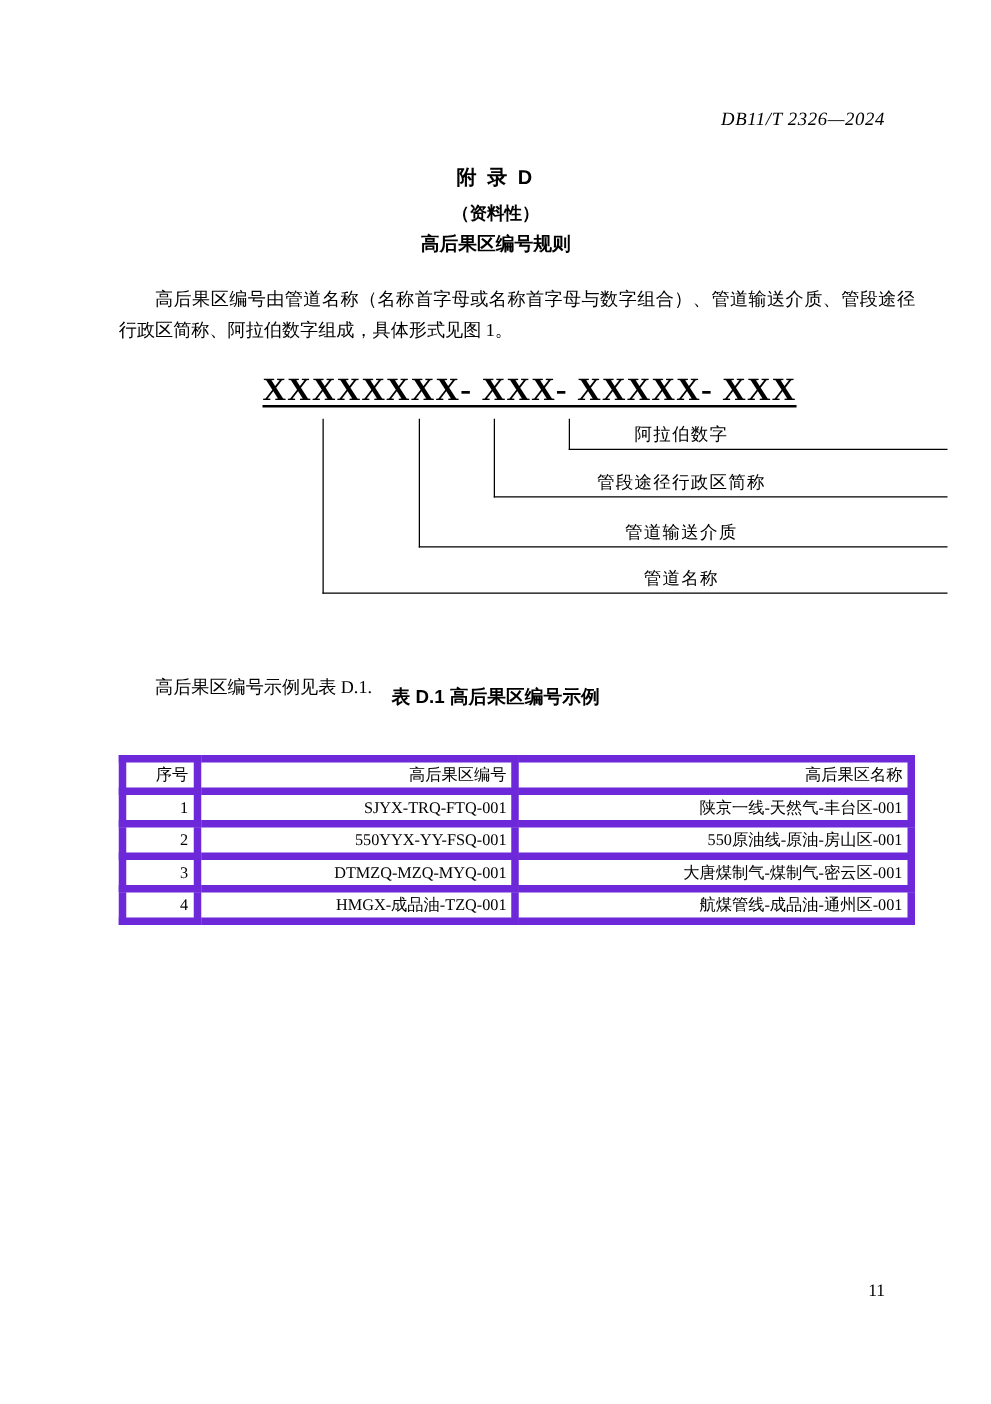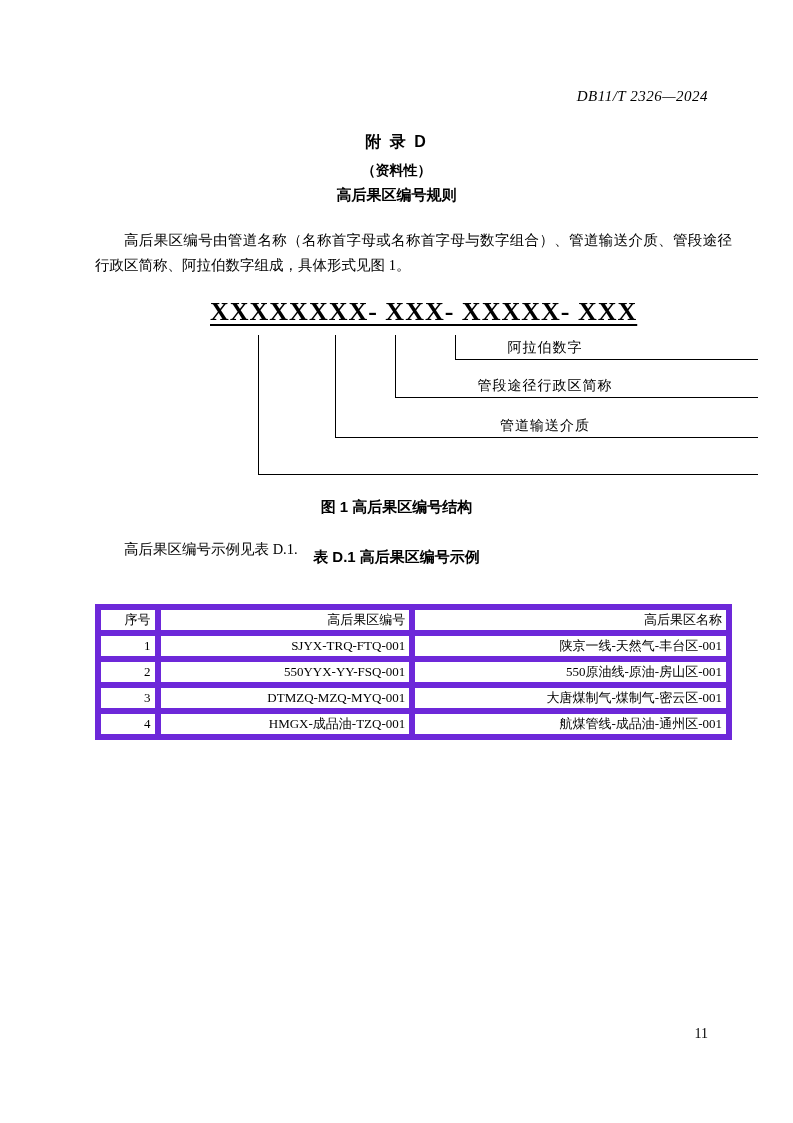--- a/index.html
+++ b/index.html
@@ -121,23 +121,23 @@
     <div class="diagram-code">XXXXXXXX- XXX- XXXXX- XXX</div>
 
     <div class="callout" style="left:455px; top:40px; width:303px; height:25px;"></div>
     <div class="callout" style="left:395px; top:40px; width:363px; height:63px;"></div>
     <div class="callout" style="left:335px; top:40px; width:423px; height:103px;"></div>
     <div class="callout" style="left:258px; top:40px; width:500px; height:140px;"></div>
 
     <div class="callout-label" style="top:82px;">管段途径行政区简称</div>
     <div class="callout-label" style="top:44px;">阿拉伯数字</div>
     <div class="callout-label" style="top:122px;">管道输送介质</div>
+    <div class="callout-label" style="top:159px;">管道名称</div>
   </div>
 
-  <div class="fig-caption">图 1  高后果区编号结构</div>
 
   <div class="table-intro">高后果区编号示例见表 D.1.</div>
 
   <div class="table-caption">表 D.1  高后果区编号示例</div>
 
   <table class="hca-table">
     <thead>
       <tr>
         <th class="col-no">序号</th>
         <th class="col-code">高后果区编号</th>

